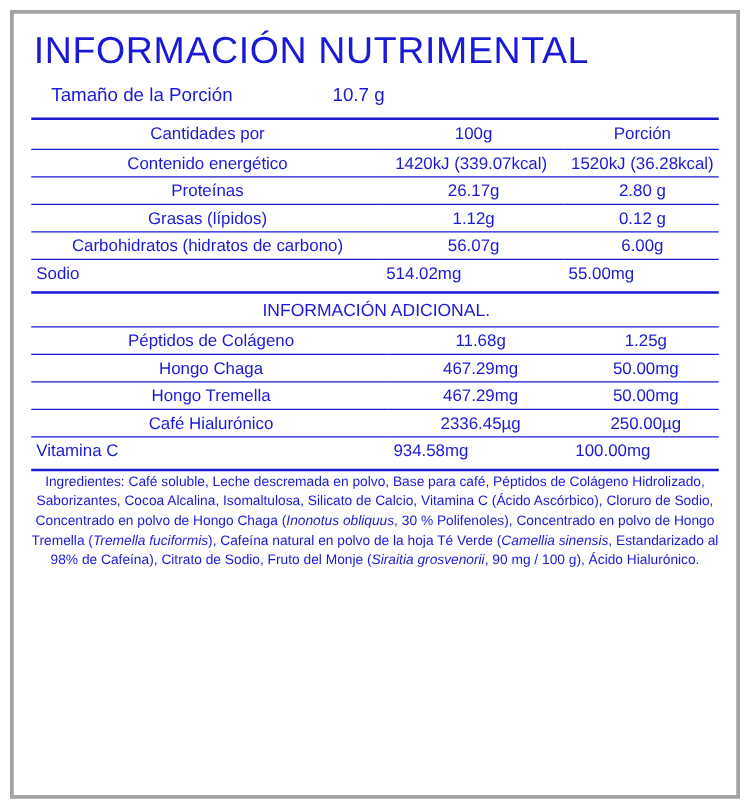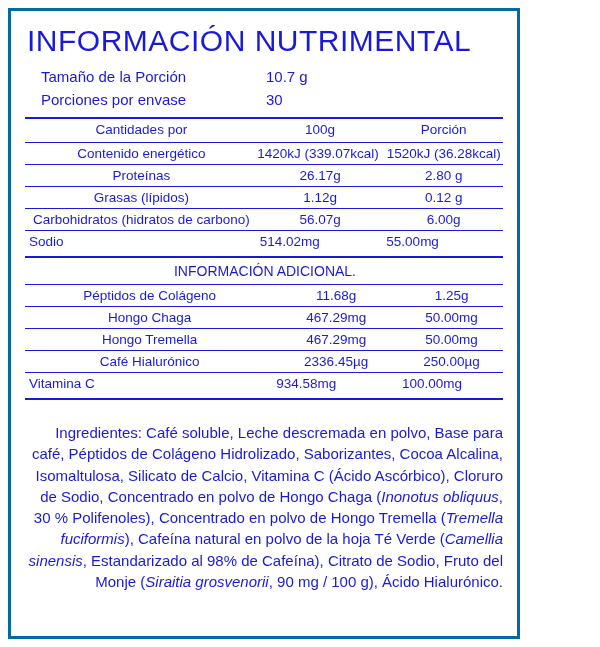--- a/index.html
+++ b/index.html
@@ -11,23 +11,23 @@
     width: 600px;
     height: 647px;
     font-family: "Liberation Sans", sans-serif;
     color: #1a1ad6;
     overflow: hidden;
   }
   .panel {
     position: absolute;
     left: 8px;
     top: 8px;
-    width: 512px;
+    width: 584px;
     height: 631px;
-    border: 3px solid #0369a1;
+    border: 3px solid #a3a3a3;
     box-sizing: border-box;
     padding: 0;
   }
   .inner {
     padding: 10px 14px 8px 14px;
   }
   .title {
     font-size: 30px;
     letter-spacing: 0.5px;
     line-height: 1.05;
@@ -77,43 +77,39 @@
     
     padding-left: 0 !important;
     margin-left: 29px;
   }
   .section-title {
     font-size: 14px;
     padding-top: 5px !important;
     padding-bottom: 5px !important;
   }
   .ingredients {
-    font-size: 15px;
+    font-size: 11px;
     line-height: 1.42;
-    margin-top: 22px;
-    text-align: right;
+    margin-top: 2px;
+    text-align: center;
   }
   .ingredients .it { font-style: italic; }
 </style>
 </head>
 <body>
 
 <div class="panel">
   <div class="inner">
 
     <div class="title">INFORMACIÓN NUTRIMENTAL</div>
 
     <div class="serving-block">
       <div class="serving-row">
         <div class="serving-label">Tamaño de la Porción</div>
         <div class="serving-value">10.7 g</div>
-      </div>
-      <div class="serving-row">
-        <div class="serving-label">Porciones por envase</div>
-        <div class="serving-value">30</div>
       </div>
     </div>
 
     <hr class="rule">
 
     <table class="nutri">
       <tbody>
           <tr class="headrow line-under">
         <td class="c-name">Cantidades por</td>
         <td class="c-100">100g</td>

